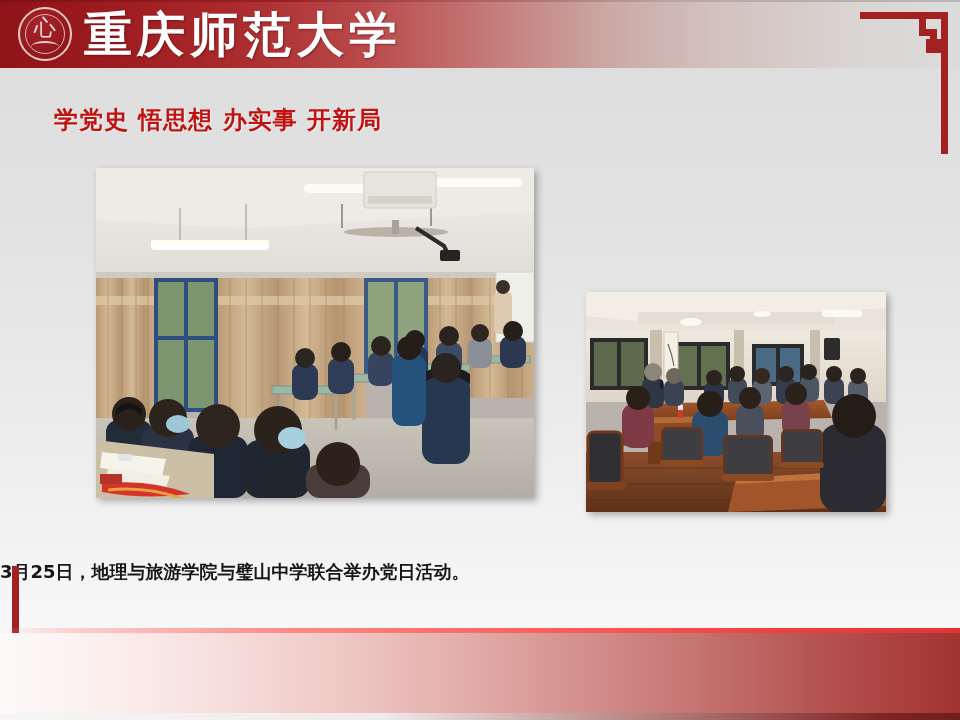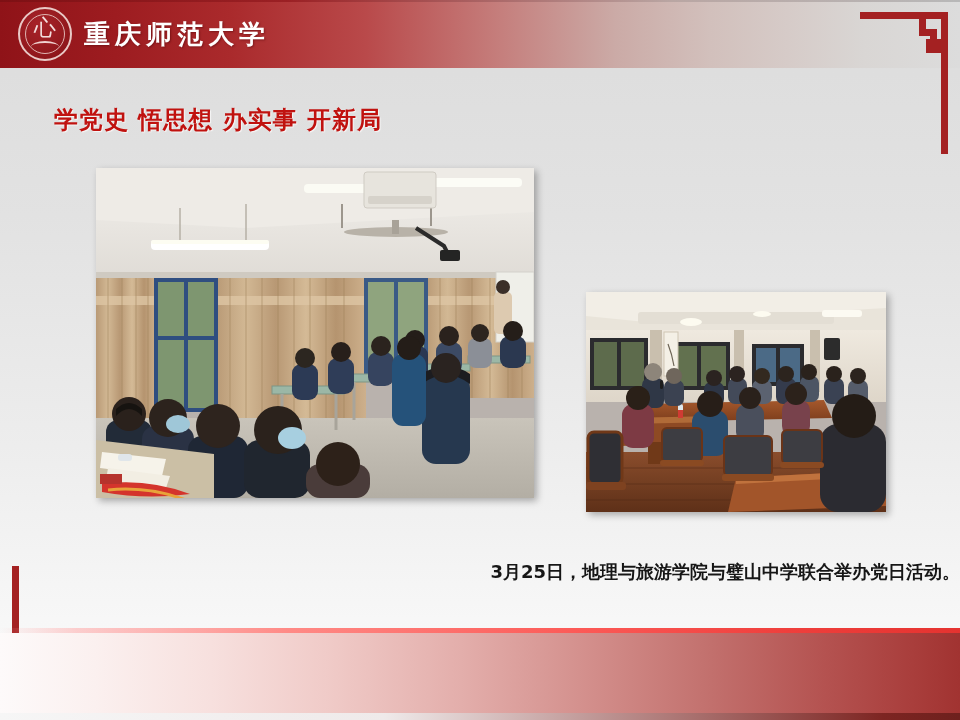--- a/index.html
+++ b/index.html
@@ -75,21 +75,21 @@
     width: 28px; height: 7px;
     border-top: 2px solid #f0d3d1;
     border-radius: 60% 60% 0 0 / 100% 100% 0 0;
   }
 
   .univ-name {
     position: absolute;
     left: 84px; top: 9px;
     height: 50px;
     line-height: 50px;
-    font-size: 26px;
+    font-size: 48px;
     letter-spacing: 5px;
     color: #ffffff;
     font-family: "DejaVu Sans", "Liberation Serif", serif;
     font-weight: 600;
     text-shadow: 1px 1px 2px rgba(90,10,12,0.55);
     white-space: nowrap;
   }
 
   
   .corner {
@@ -122,21 +122,21 @@
   .photo-classroom { left: 96px; top: 168px; width: 438px; height: 330px; }
   .photo-meeting   { left: 586px; top: 292px; width: 300px; height: 220px; }
 
   .photo svg { display: block; width: 100%; height: 100%; }
 
   
   .caption {
     position: absolute;
     left: 0; top: 560px;
     width: 960px;
-    text-align: right;
+    text-align: left;
     font-size: 18px;
     font-weight: bold;
     color: #161616;
     font-family: "DejaVu Sans", "Liberation Serif", serif;
   }
 
   
   .bottom-hairline {
     position: absolute;
     left: 0; top: 628px;

